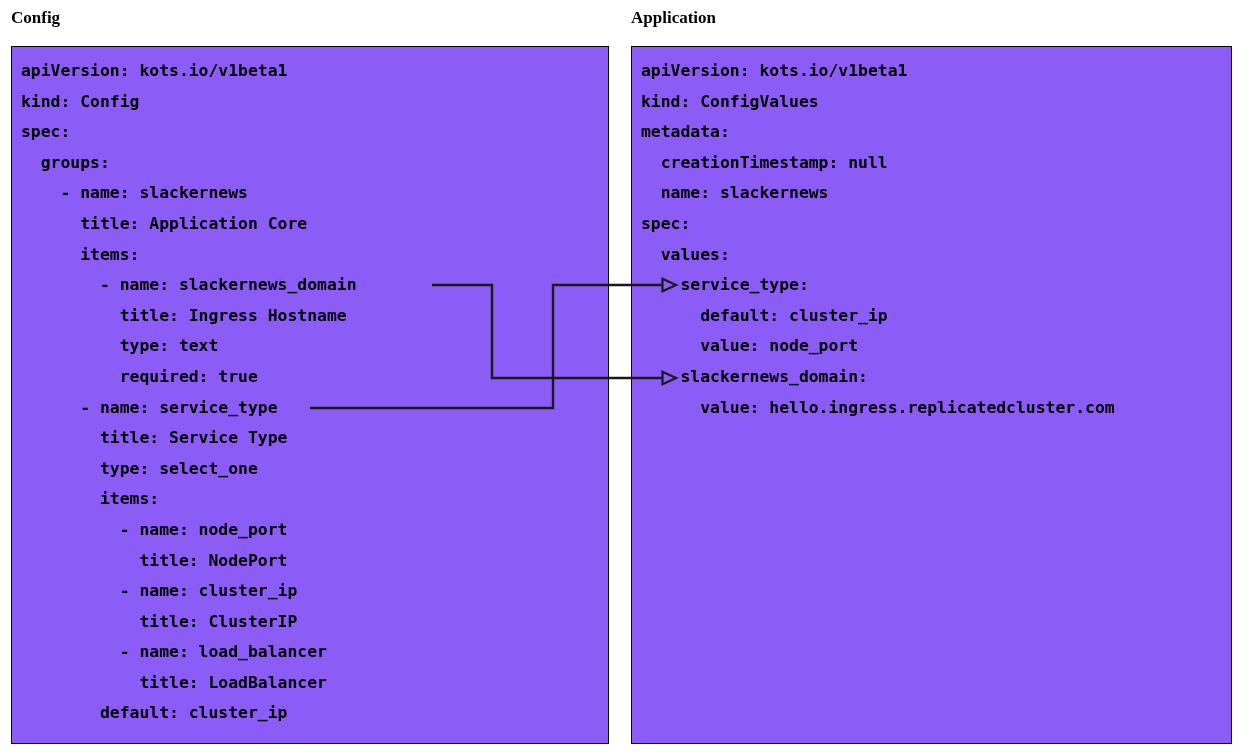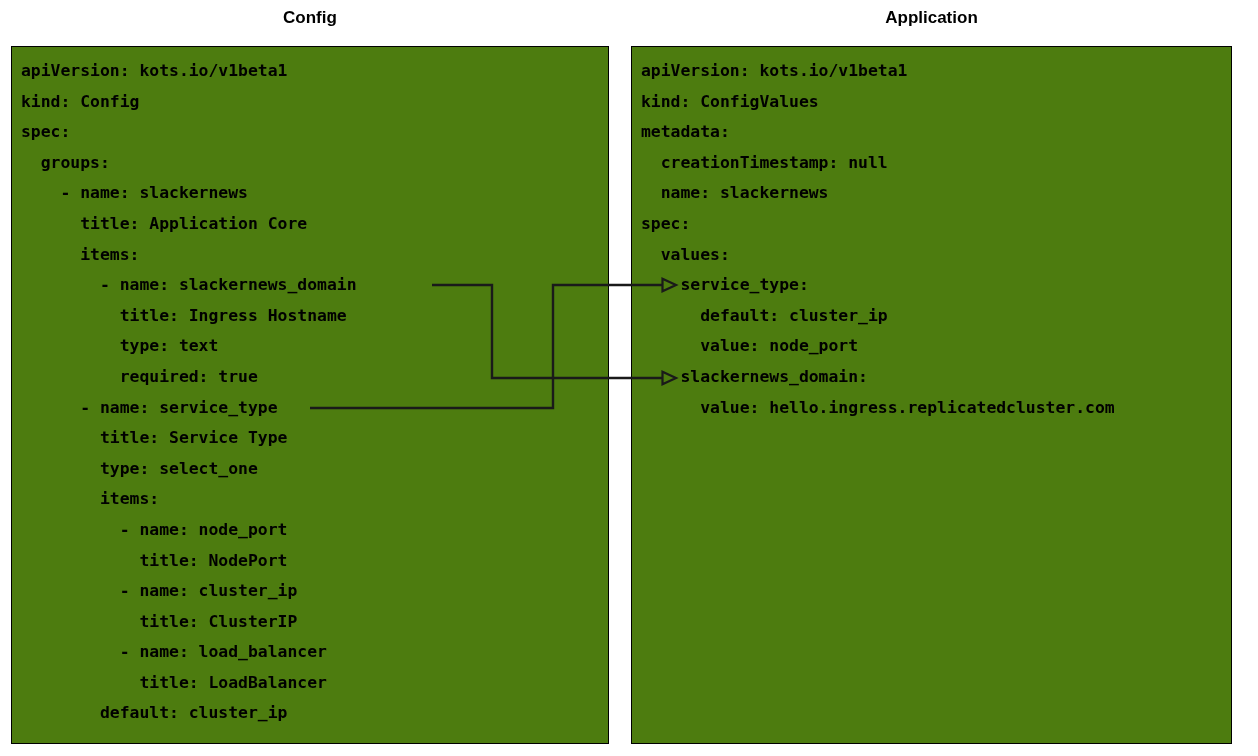--- a/index.html
+++ b/index.html
@@ -15,35 +15,34 @@
     font-family: "DejaVu Sans Mono", "Liberation Mono", monospace;
   }
 
   .stage {
     position: absolute;
     inset: 0;
   }
 
   .panel-title {
     position: absolute;
-    font-family: Liberation Sans, sans-serif;
+    font-family: Liberation Serif, serif;
     font-size: 17px;
     font-weight: bold;
     color: #000000;
-    text-align: center;
     white-space: pre;
     letter-spacing: 0px;
   }
 
   #config-title   { left: 11px;  top: 8px;  width: 598px; }
   #values-title   { left: 631px; top: 8px;  width: 601px; }
 
   .panel {
     position: absolute;
-    background: #4d7c0f;
+    background: #8b5cf6;
     border: 1.6px solid #000000;
     box-sizing: border-box;
   }
   #config-panel { left: 11px;  top: 46px; width: 598px; height: 698px; }
   #values-panel { left: 631px; top: 46px; width: 601px; height: 698px; }
 
   .code {
     position: absolute;
     left: 0; top: 0;
     padding: 9px 0 0 9px;

